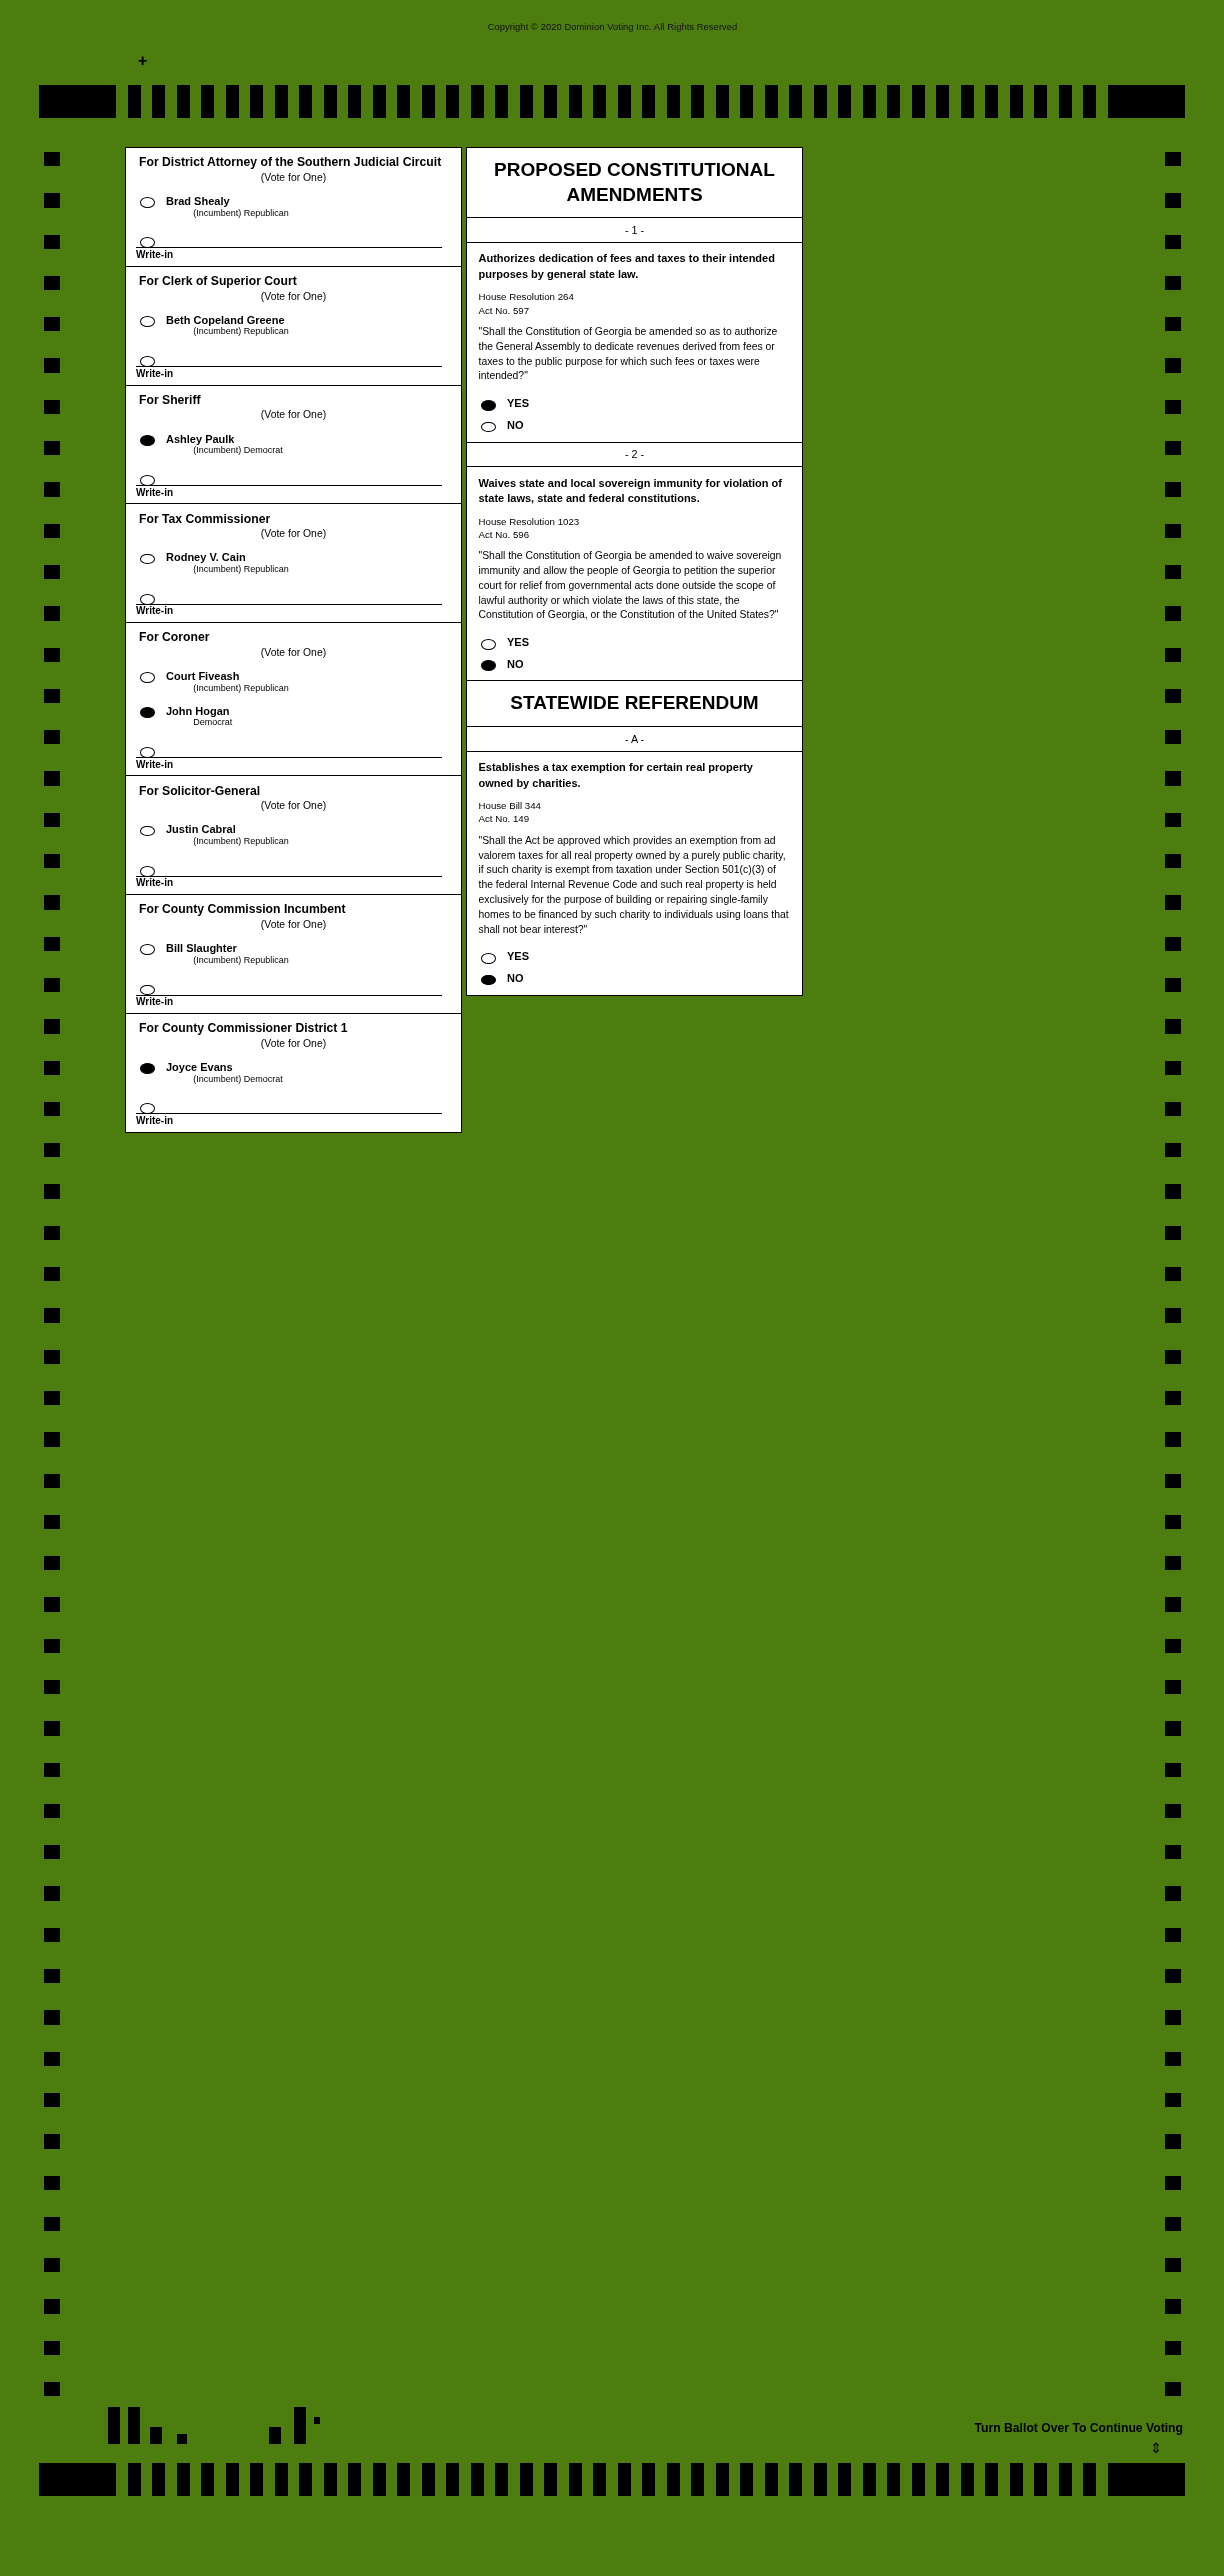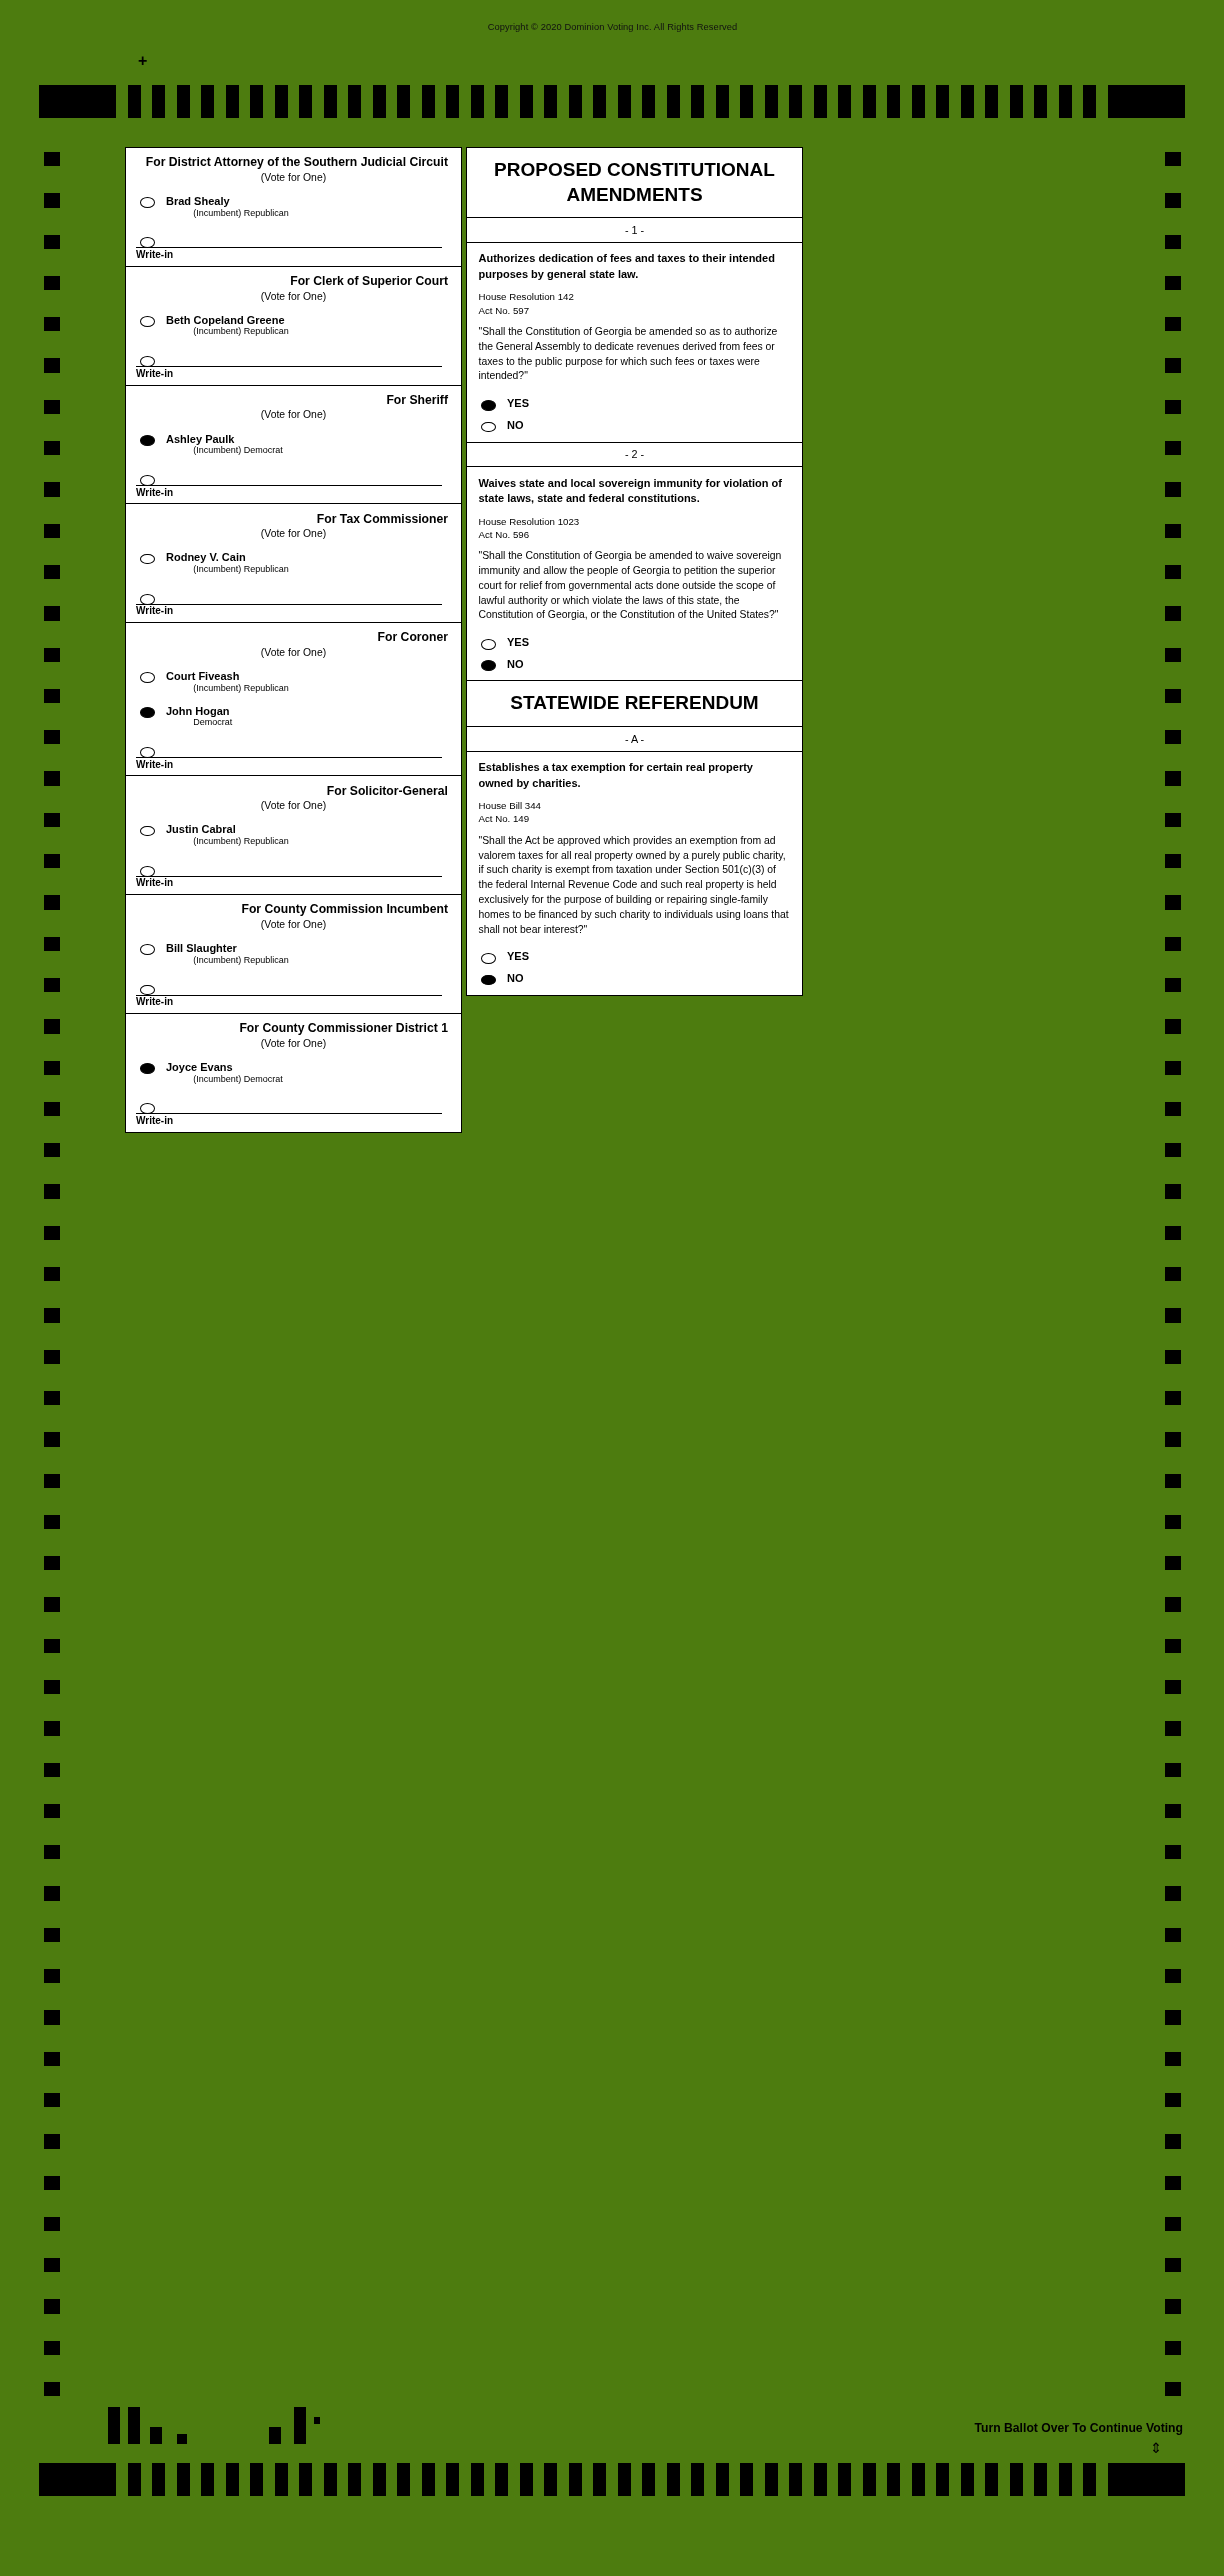--- a/index.html
+++ b/index.html
@@ -93,21 +93,21 @@
   .col-left  { left: 125px; top: 147px; width: 337px; }
   .col-right { left: 466px; top: 147px; width: 337px; }
 
   .contest {
     border-bottom: 1.4px solid #000;
     padding: 0;
   }
   .contest:last-child { border-bottom: none; }
 
   .contest-title {
-    text-align: right;
+    text-align: left;
     font-weight: 700;
     font-size: 12.2px;
     line-height: 1.25;
     padding: 7.2px 13px 0 13px;
   }
   .vote-for {
     text-align: center;
     font-size: 10.4px;
     padding: 1.4px 0 7.2px 0;
   }
@@ -649,21 +649,21 @@
   </div>
 
   <div class="col col-right">
 
     <div class="block-head">PROPOSED CONSTITUTIONAL AMENDMENTS</div>
 
     <div>
       <div class="amend-num">- 1 -</div>
       <div class="amend-summary">Authorizes dedication of fees and taxes to their intended purposes by general state law.</div>
       <div class="amend-ref">
-        <div>House Resolution 142</div>
+        <div>House Resolution 264</div>
         <div>Act No. 597</div>
       </div>
       <div class="amend-question">"Shall the Constitution of Georgia be amended so as to authorize the General Assembly to dedicate revenues derived from fees or taxes to the public purpose for which such fees or taxes were intended?"</div>
       <div class="yesno sep-line">
         <div class="choice">
           <span class="oval filled"></span>
           <div class="cand-name">YES</div>
         </div>
         <div class="choice">
           <span class="oval"></span>

